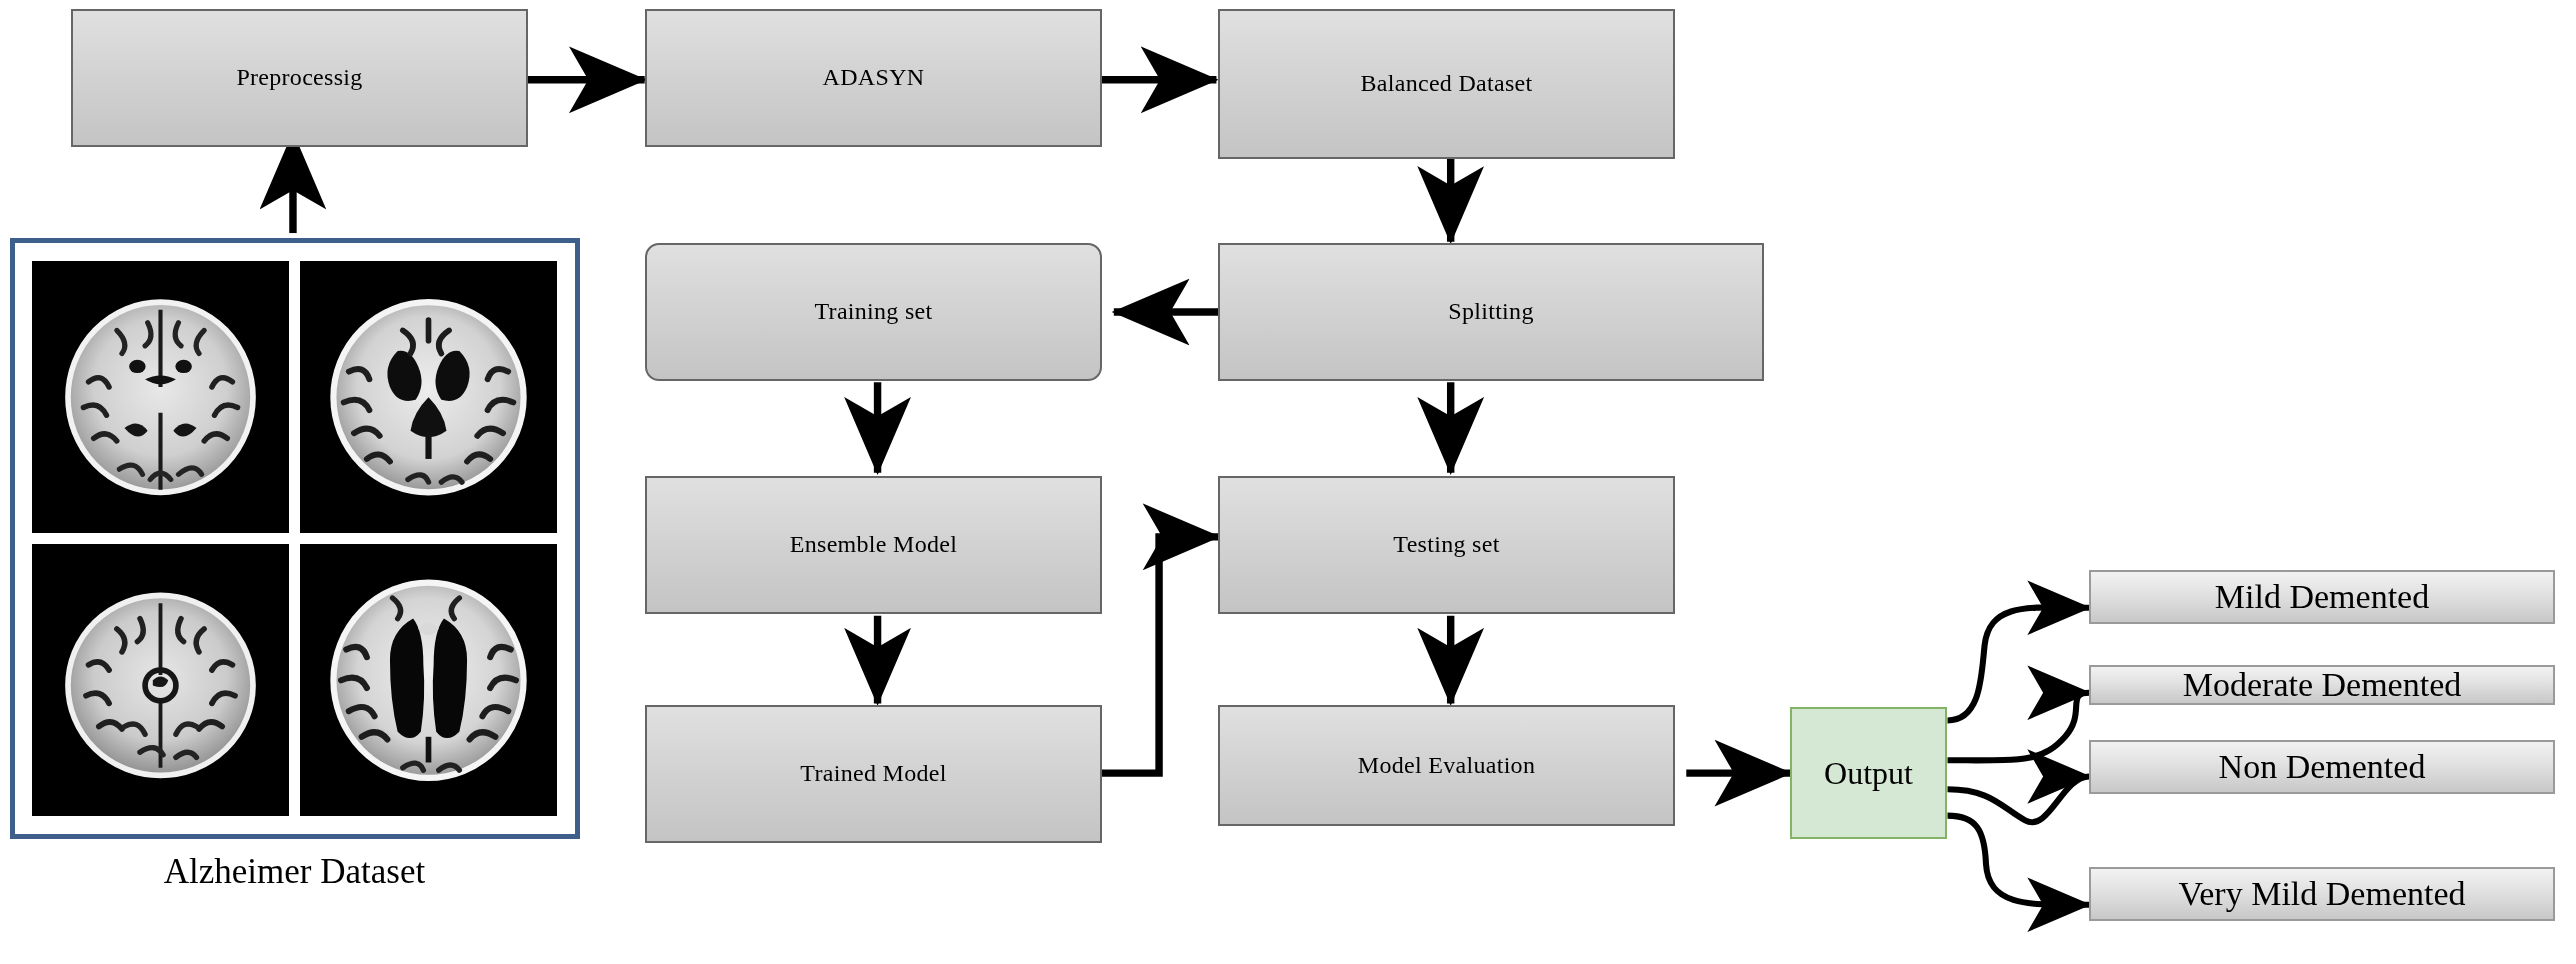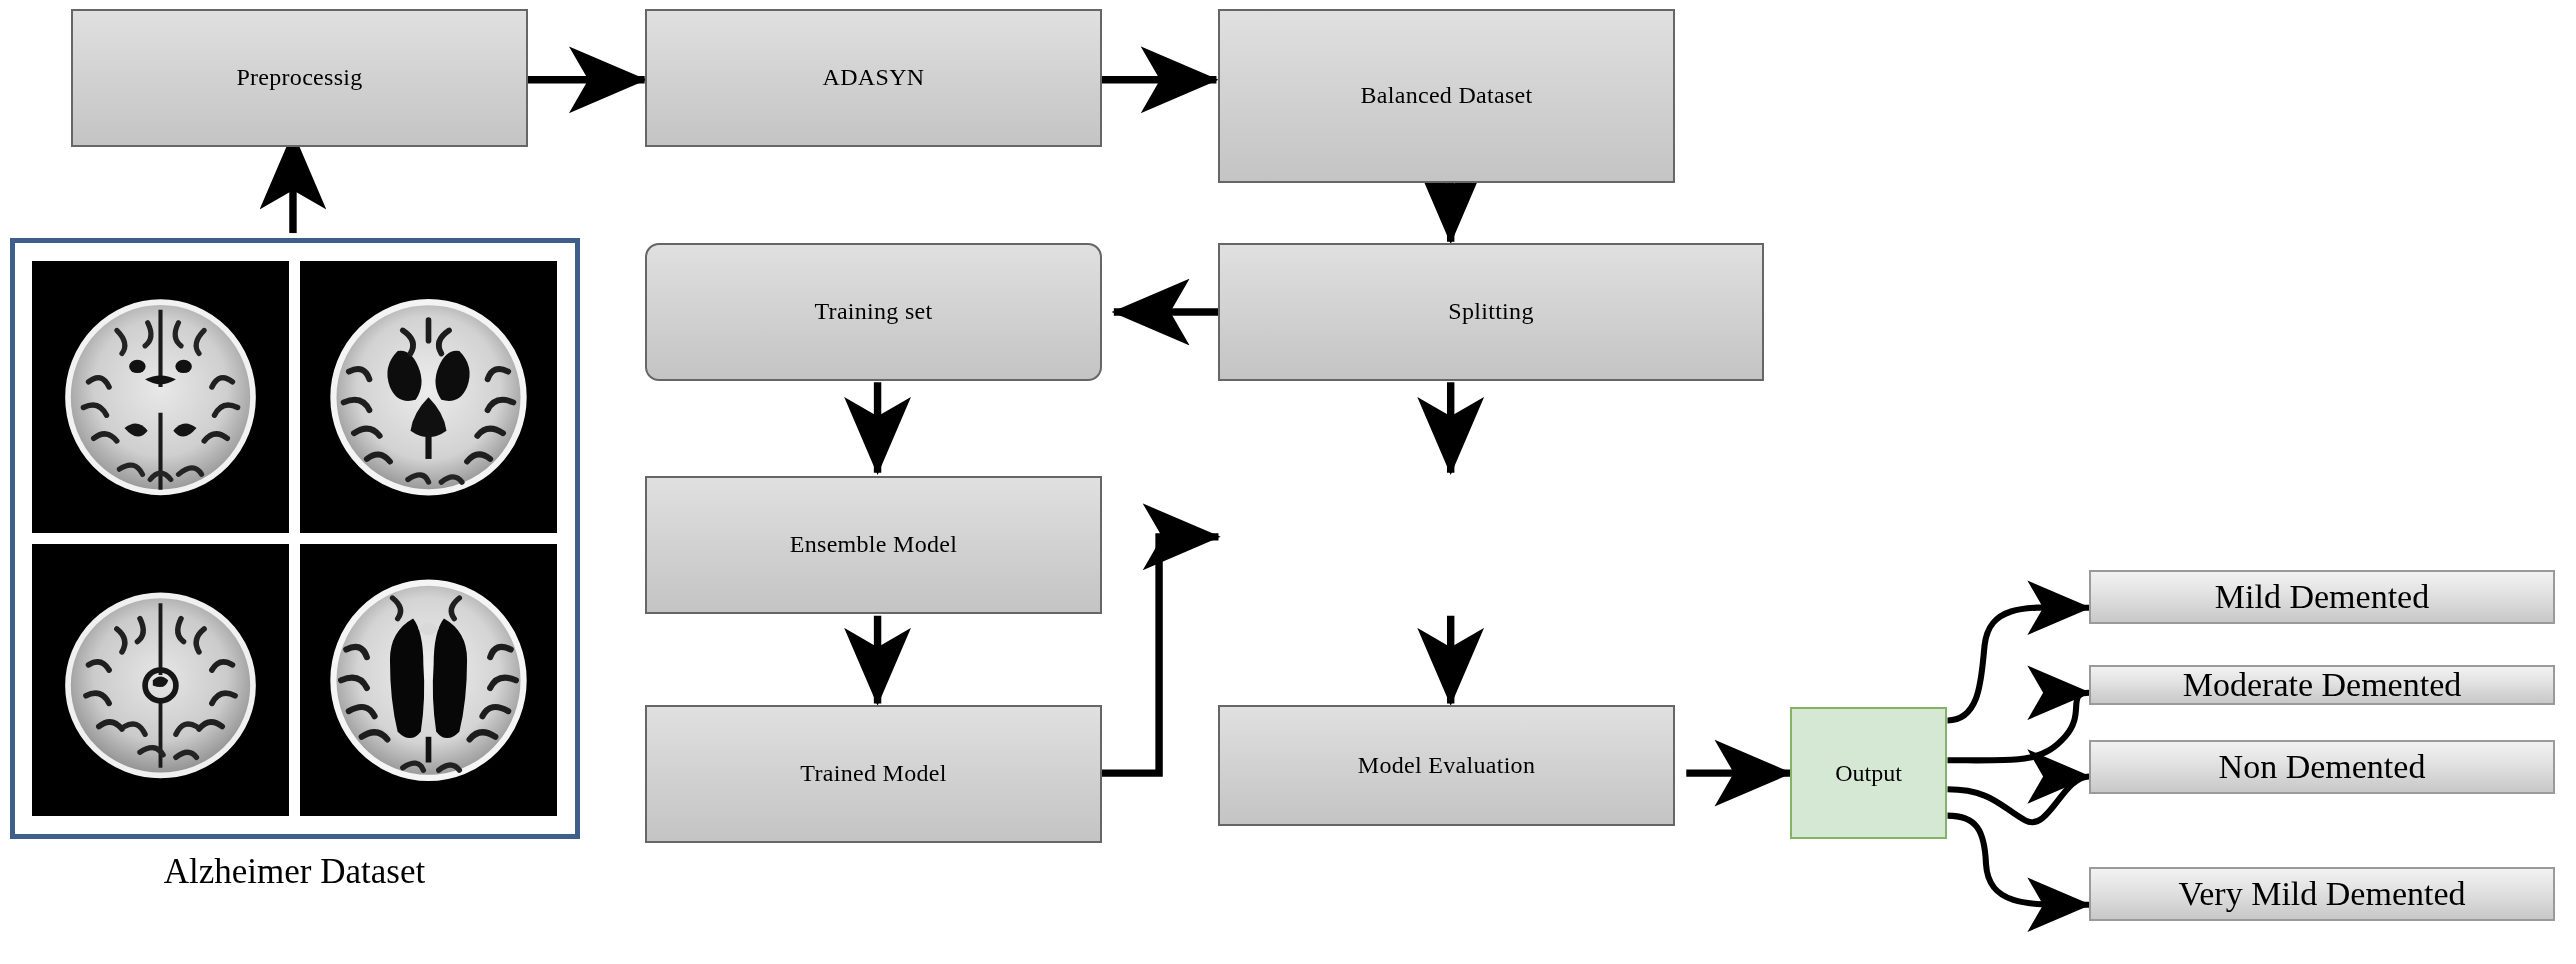--- a/index.html
+++ b/index.html
@@ -49,21 +49,21 @@
   .greenbox {
     position: absolute;
     box-sizing: border-box;
     background: #d5e8d4;
     border: 2.7px solid #82b366;
     display: flex;
     align-items: center;
     justify-content: center;
     text-align: center;
     color: #000000;
-    font-size: 24px;
+    font-size: 32px;
     z-index: 6;
   }
   
   .datasetpanel {
     position: absolute;
     box-sizing: border-box;
     background: #ffffff;
     border: 5.4px solid #3d5f8a;
     z-index: 4;
   }
@@ -171,36 +171,39 @@
   </svg>
 
   <div class="pbox" style="left:71px; top:8.8px; width:457px; height:138px;">
     <span>Preprocessig</span>
   </div>
 
   <div class="pbox" style="left:645px; top:8.8px; width:457px; height:138px;">
     <span>ADASYN</span>
   </div>
 
-  <div class="pbox" style="left:1218px; top:8.8px; width:457px; height:174px;">
+  <div class="pbox" style="left:1218px; top:8.8px; width:457px; height:150px;">
     <span>Balanced Dataset</span>
   </div>
 
   <div class="pbox" style="left:645px; top:243px; width:457px; height:138px;border-radius:14px;">
     <span>Training set</span>
   </div>
 
   <div class="pbox" style="left:1218px; top:243px; width:546px; height:138px;">
     <span>Splitting</span>
   </div>
 
   <div class="pbox" style="left:645px; top:476px; width:457px; height:138px;">
     <span>Ensemble Model</span>
   </div>
 
+  <div class="pbox" style="left:1218px; top:476px; width:457px; height:138px;">
+    <span>Testing set</span>
+  </div>
 
   <div class="pbox" style="left:645px; top:705px; width:457px; height:138px;">
     <span>Trained Model</span>
   </div>
 
   <div class="pbox" style="left:1218px; top:705px; width:457px; height:121px;">
     <span>Model Evaluation</span>
   </div>
 
   <div class="greenbox" style="left:1790px; top:707px; width:157px; height:132px;">

